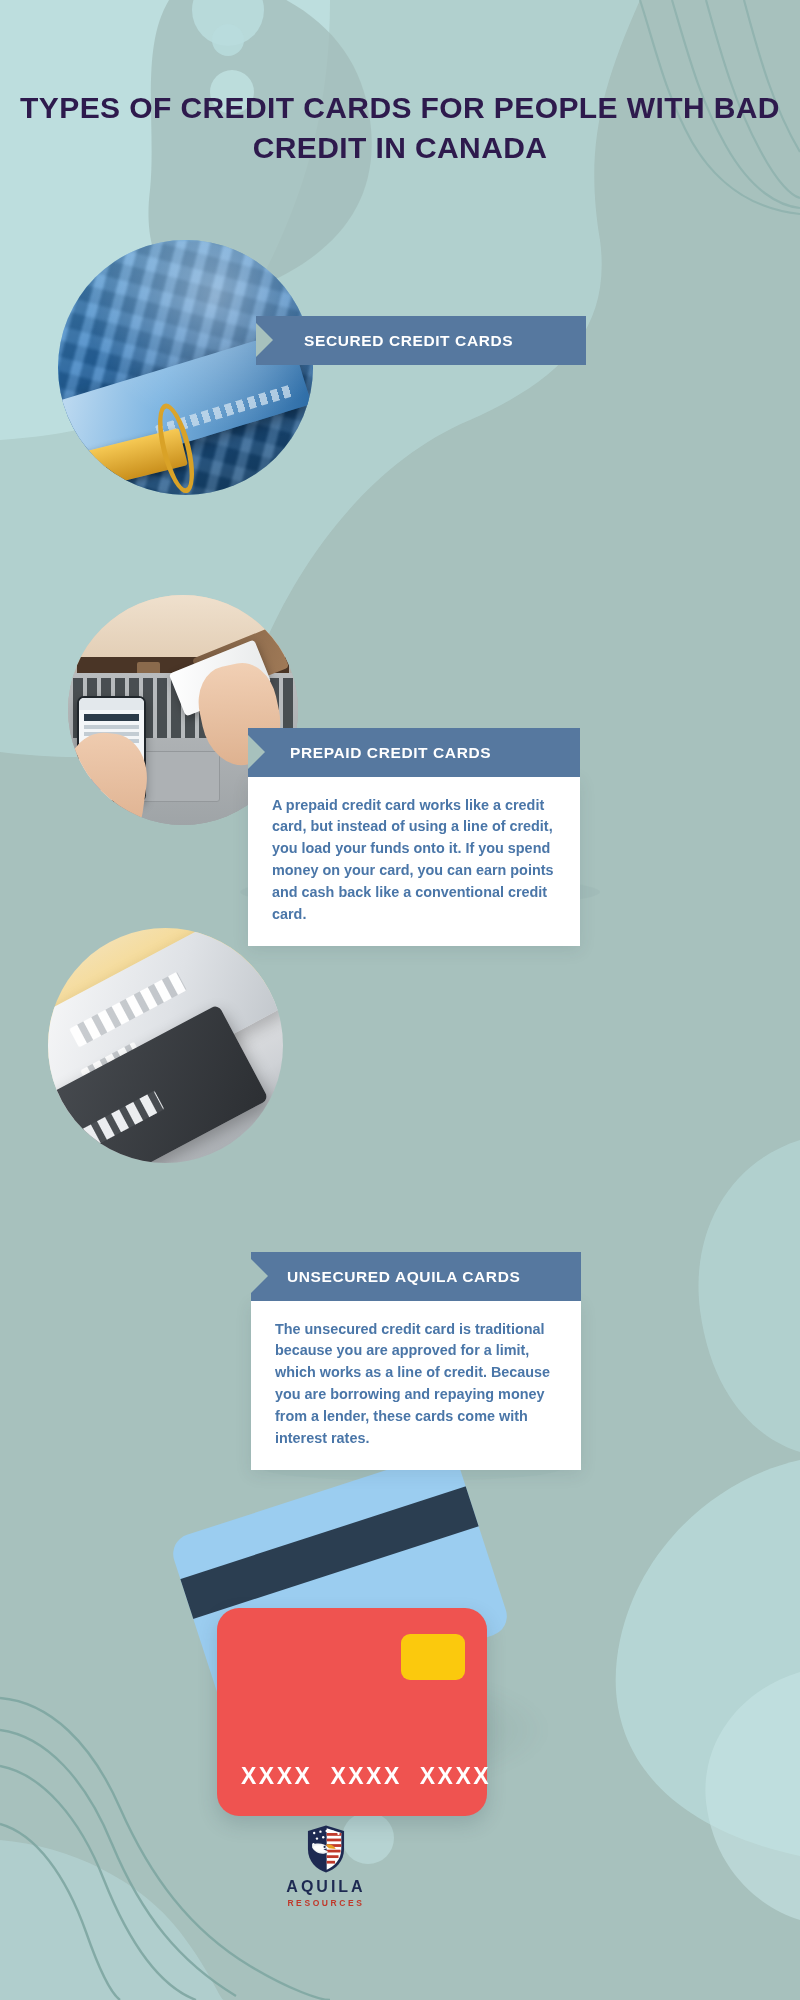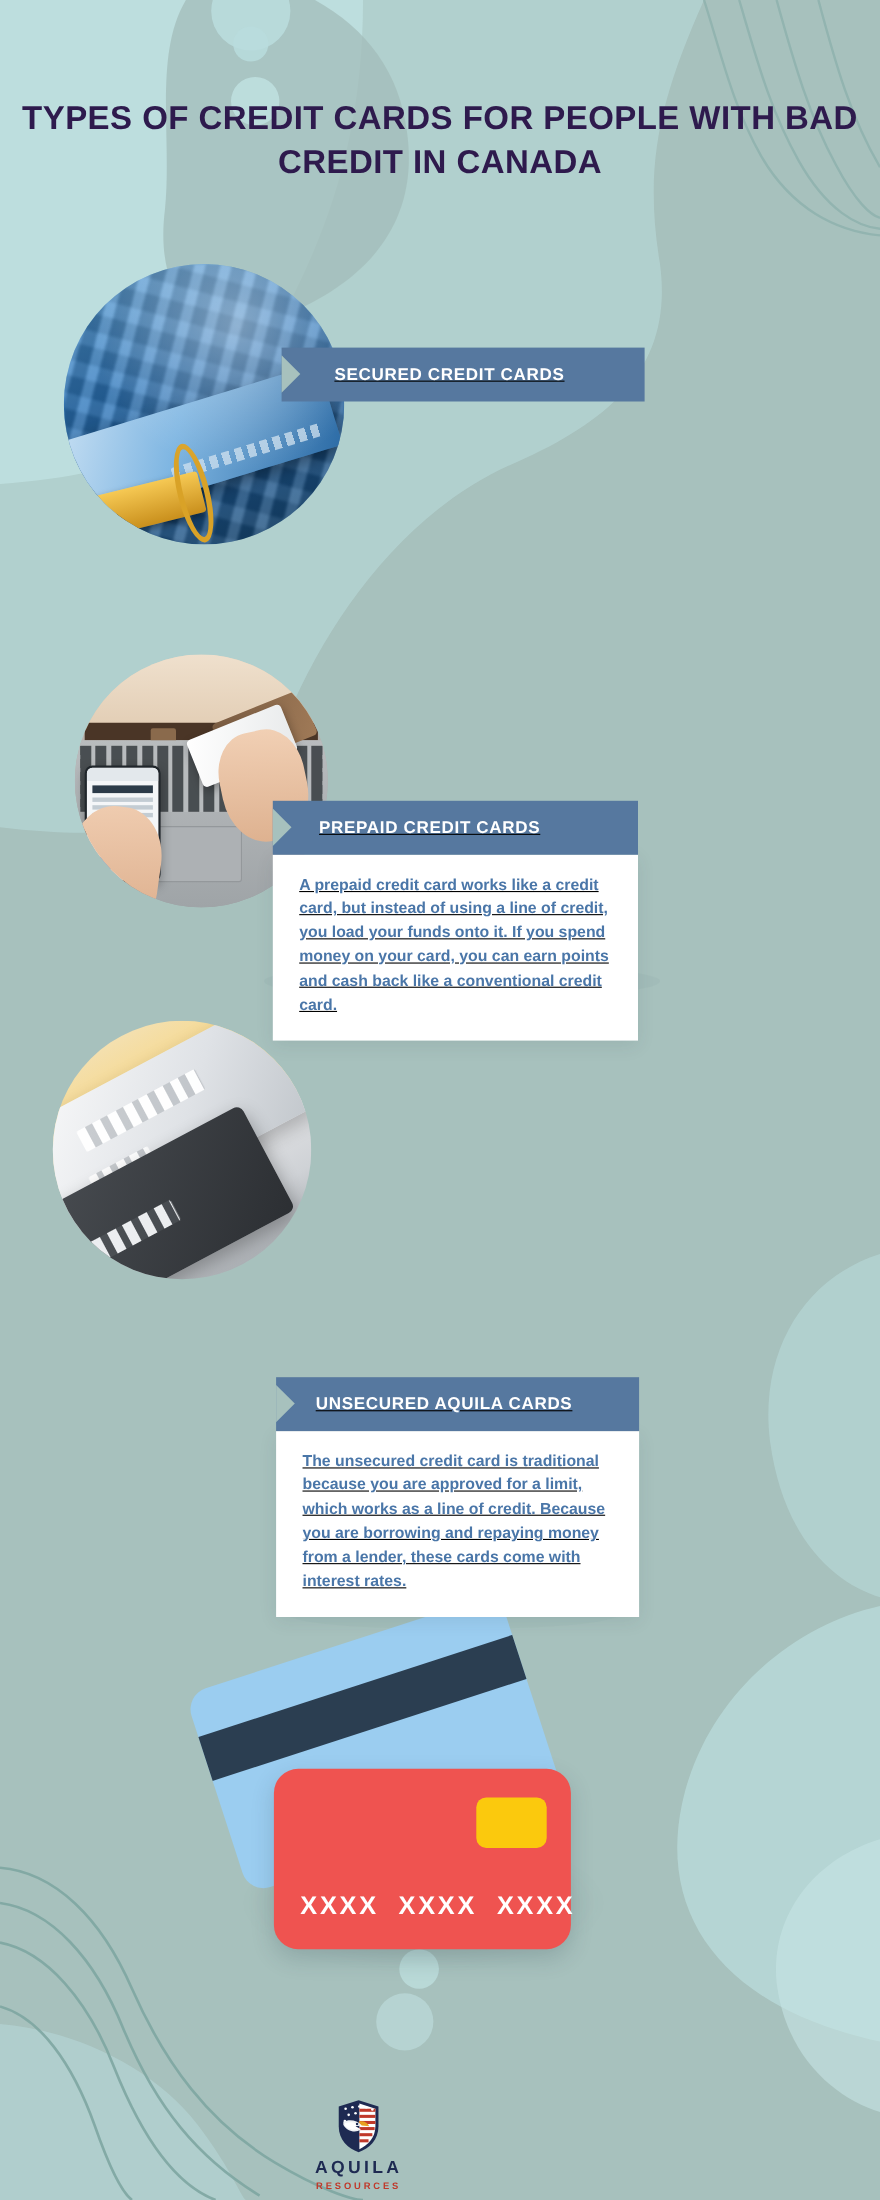--- a/index.html
+++ b/index.html
@@ -163,21 +163,21 @@
   .p3 .emb3 {
     position:absolute; left:2%; top:80%; width:48%; height:9%;
     transform:rotate(-28deg);
     background:repeating-linear-gradient(90deg, rgba(245,247,249,.95) 0 9px, rgba(90,95,100,.45) 9px 16px);
     border-radius:2px; filter:blur(.4px);
   }
   .p3 .sun { position:absolute; right:-6%; top:-8%; width:52%; height:46%;
     background:radial-gradient(circle,#fbd46a,rgba(250,214,112,0) 70%); }
 
   
-  .block { position:absolute; z-index:7;text-decoration:underline; }
+  .block { position:absolute; z-index:7; }
   .banner {
     position:relative;
     background:#56789f;
     color:#ffffff;
     font-size:15.5px;
     font-weight:bold;
     letter-spacing:0.6px;
     padding:17px 20px 16px 42px;
     line-height:1;
   }
@@ -220,38 +220,37 @@
     position:absolute; left:10px; top:10px; width:300px; height:190px;
     background:#9bcdf0; border-radius:20px;
     transform:rotate(-18deg);
     overflow:hidden;
   }
   .card-blue .stripe {
     position:absolute; left:-6%; top:40px; width:118%; height:42px;
     background:#2b3e51;
   }
   .card-red {
-    position:absolute; left:37px; top:128px; width:270px; height:164px;
+    position:absolute; left:37px; top:128px; width:270px; height:208px;
     background:#ef5350; border-radius:22px;
     box-shadow:0 8px 20px rgba(40,60,70,.18);
-    margin-left:32px;
   }
   .chip {
     position:absolute; right:22px; top:26px; width:64px; height:46px;
     background:#fbc90d; border-radius:9px;
   }
   .cnum {
     position:absolute; left:24px; bottom:26px;
     color:#ffffff; font-size:23px; font-weight:bold;
     letter-spacing:2.5px;
     display:flex; gap:18px;
   }
 
   
-  .logo { position:absolute; left:0; top:1908px; width:652px; z-index:7; text-align:center; }
+  .logo { position:absolute; left:0; top:1824px; width:652px; z-index:7; text-align:center; }
   .logo .mark { width:42px; height:50px; margin:0 auto 4px; display:block; }
   .logo .name { color:#1e2a52; font-size:16px; font-weight:bold; letter-spacing:3px; line-height:1.1; }
   .logo .sub { color:#c0392b; font-size:8.5px; font-weight:bold; letter-spacing:2.6px; margin-top:2px; }
 </style>
 </head>
 <body>
 
 <svg class="bg" viewBox="0 0 800 2000" preserveAspectRatio="none" aria-hidden="true">
   <rect x="0" y="0" width="800" height="2000" fill="#a7c1bd"></rect>
 

